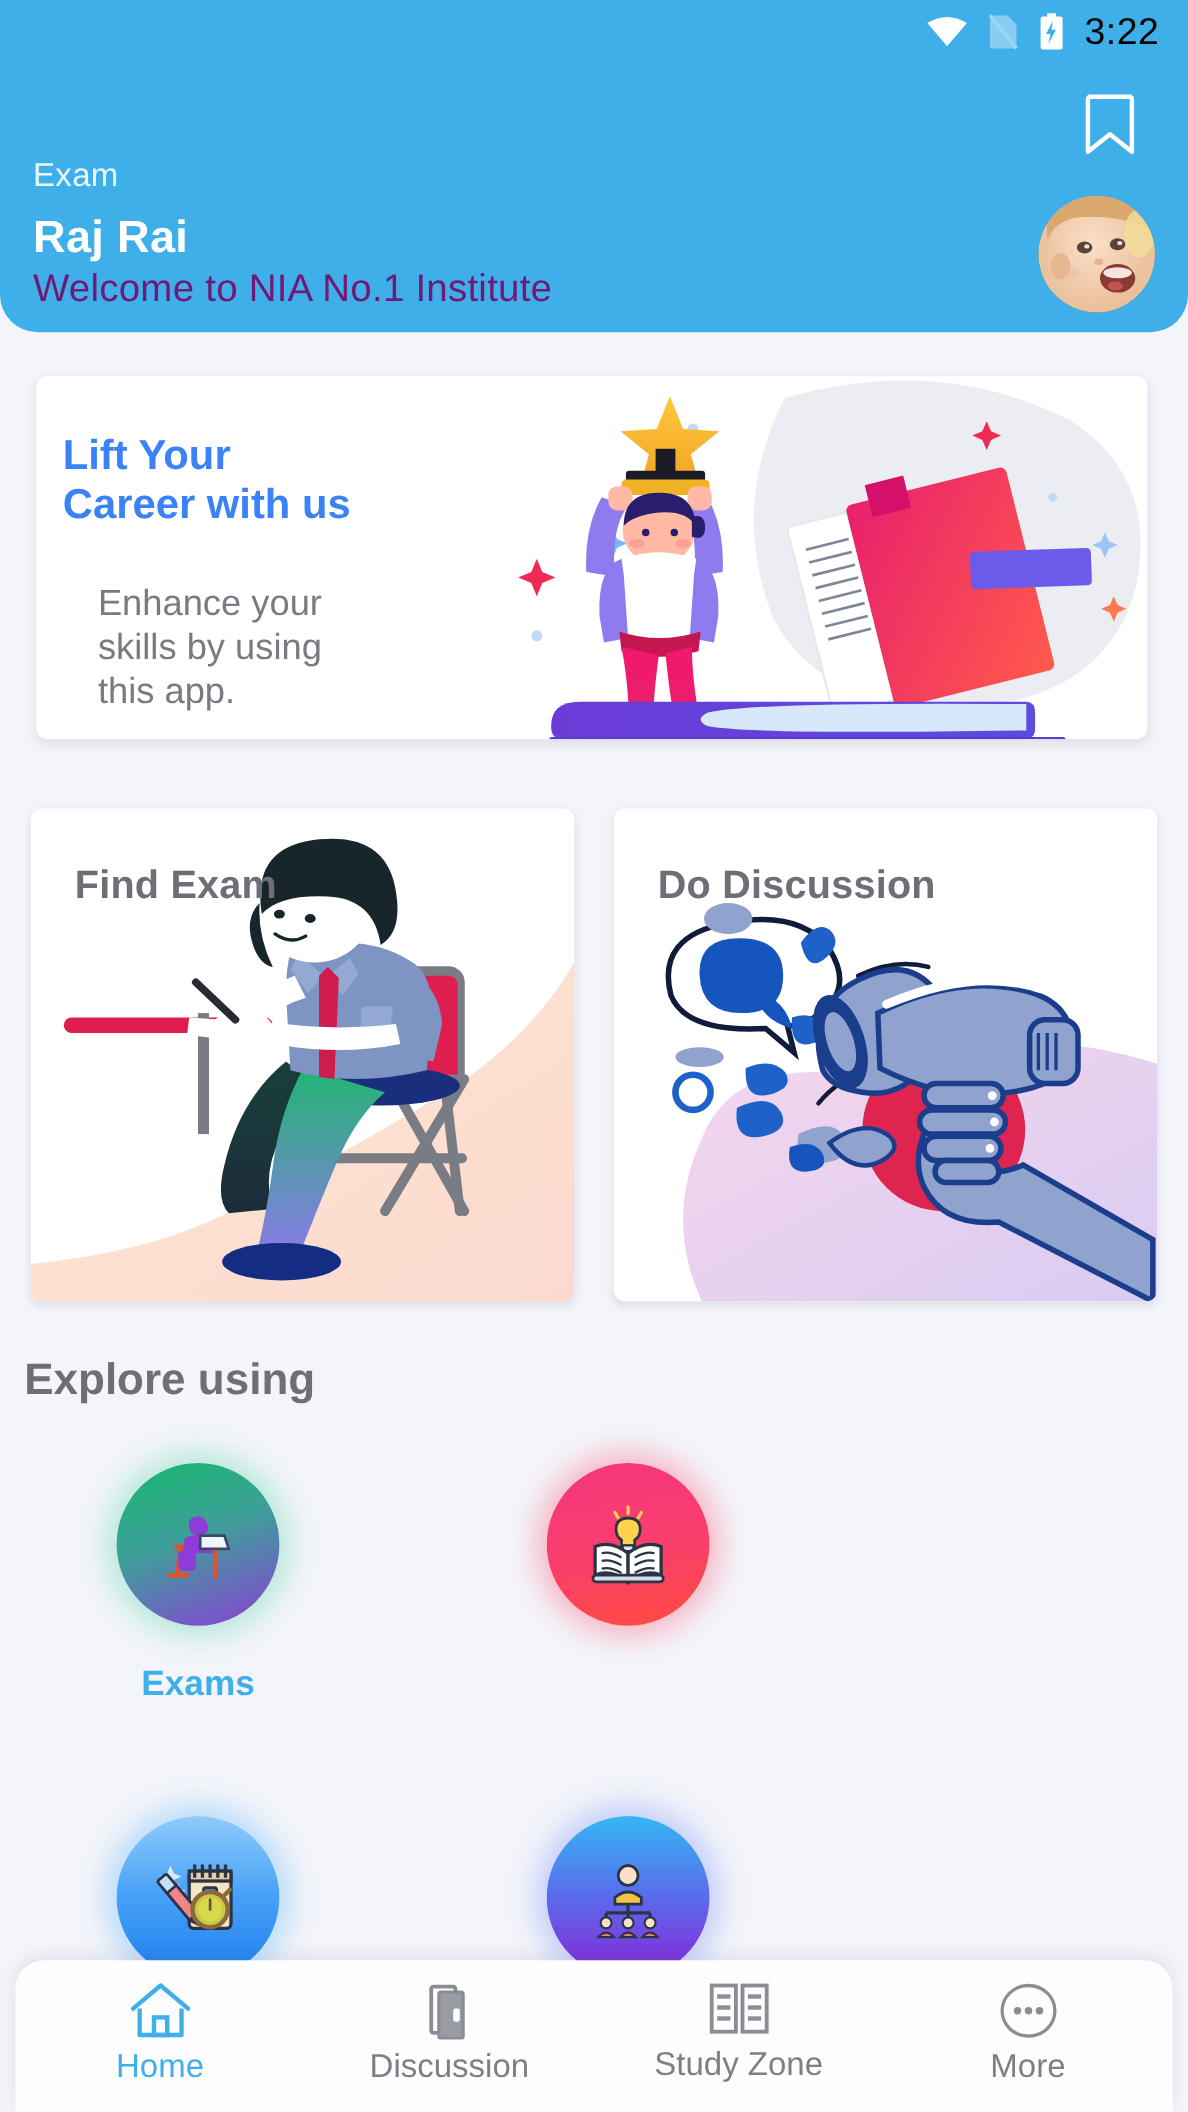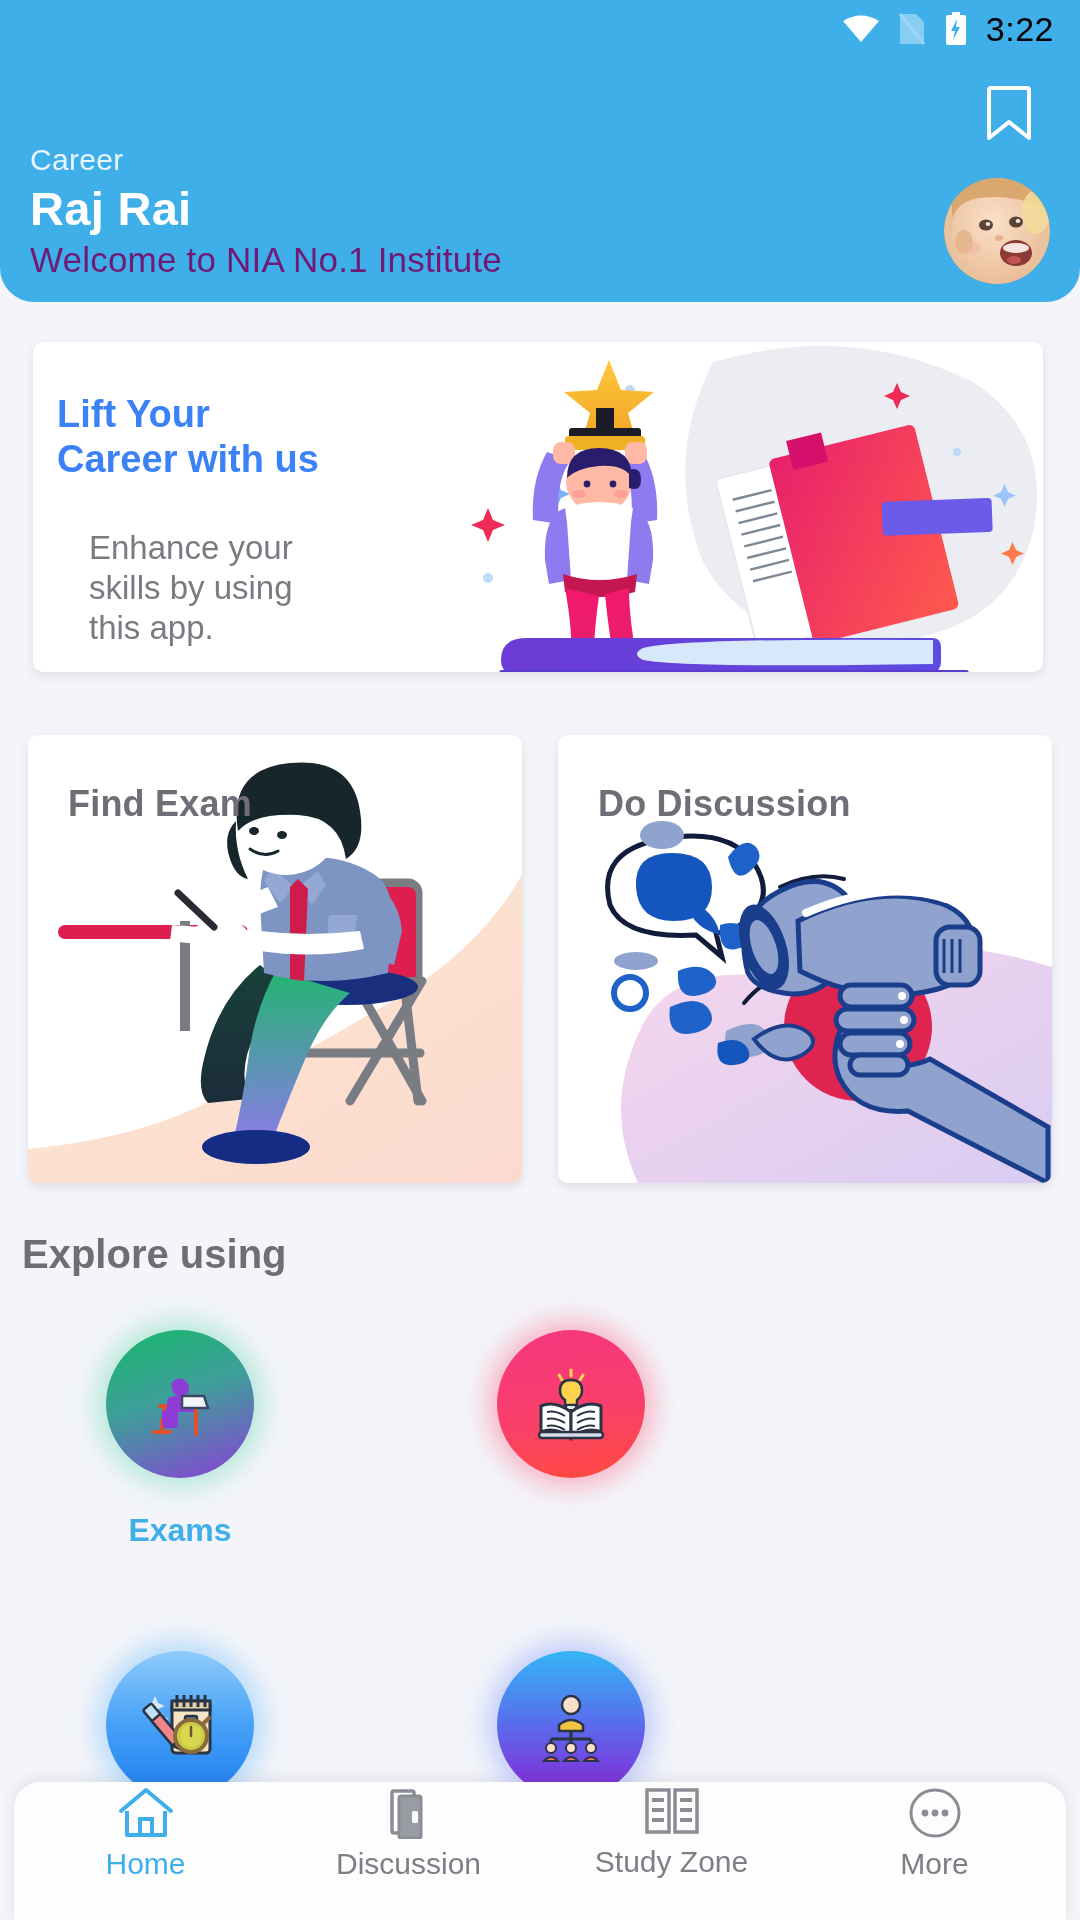--- a/index.html
+++ b/index.html
@@ -26,21 +26,21 @@
     background:#3FAFEA;
     border-bottom-left-radius:34px; border-bottom-right-radius:34px;
     z-index:1;
   }
   .bookmark-btn{
     position:absolute; top:78px; right:40px; width:62px; height:70px;
     display:flex; align-items:center; justify-content:center;
   }
   .greeting-block{ position:absolute; left:30px; top:143px; }
   .hello{ color:#EAF6FD; font-size:30px; letter-spacing:.3px; }
-  .username{ color:#ffffff; font-size:47px; font-weight:bold; margin-top:4px; letter-spacing:.3px;}
+  .username{ color:#ffffff; font-size:41px; font-weight:bold; margin-top:15px; letter-spacing:.3px;}
   .welcome{ color:#701a75; font-size:35px; margin-top:4px; letter-spacing:.2px;}
   .avatar{
     position:absolute; right:30px; top:178px;
     width:106px; height:106px; border-radius:50%;
     overflow:hidden; background:#c9925f;
   }
   .avatar svg{ display:block; }
 
   
   .banner{
@@ -101,40 +101,40 @@
     margin-top:34px; font-size:32px; font-weight:bold; color:#3FAFEA;
     white-space:nowrap;
   }
 
   
   .bottom-nav{
     position:absolute; left:14px; bottom:0; width:1052px; height:138px;
     background:#FDFDFE;
     border-top-left-radius:26px; border-top-right-radius:26px;
     box-shadow:0 -4px 14px rgba(60,70,110,.10);
-    display:flex; align-items:flex-start; padding-top:5px; z-index:20;
+    display:flex; align-items:flex-start; padding-top:20px; z-index:20;
   }
   .nav-item{
     flex:1; display:flex; flex-direction:column; align-items:center; gap:8px;
   }
   .nav-label{ font-size:30px; color:#7E7E86; }
   .nav-item.active .nav-label{ color:#3FAFEA; }
 </style>
 </head>
 <body>
 
 <div class="header">
   <div class="bookmark-btn">
     <svg width="46" height="58" viewBox="0 0 46 58">
       <path d="M5 4 h36 a2 2 0 0 1 2 2 v48 l-20 -16 l-20 16 v-48 a2 2 0 0 1 2 -2 z" fill="none" stroke="#ffffff" stroke-width="4" stroke-linejoin="round"></path>
     </svg>
   </div>
 
   <div class="greeting-block">
-    <div class="hello">Career</div>
+    <div class="hello">Exam</div>
     <div class="username">Raj Rai</div>
     <div class="welcome">Welcome to NIA No.1 Institute</div>
   </div>
 
   <div class="avatar">
     <svg width="106" height="106" viewBox="0 0 106 106">
       <defs>
         <clipPath id="av">
             <circle cx="53" cy="53" r="53"></circle>
           </clipPath>

